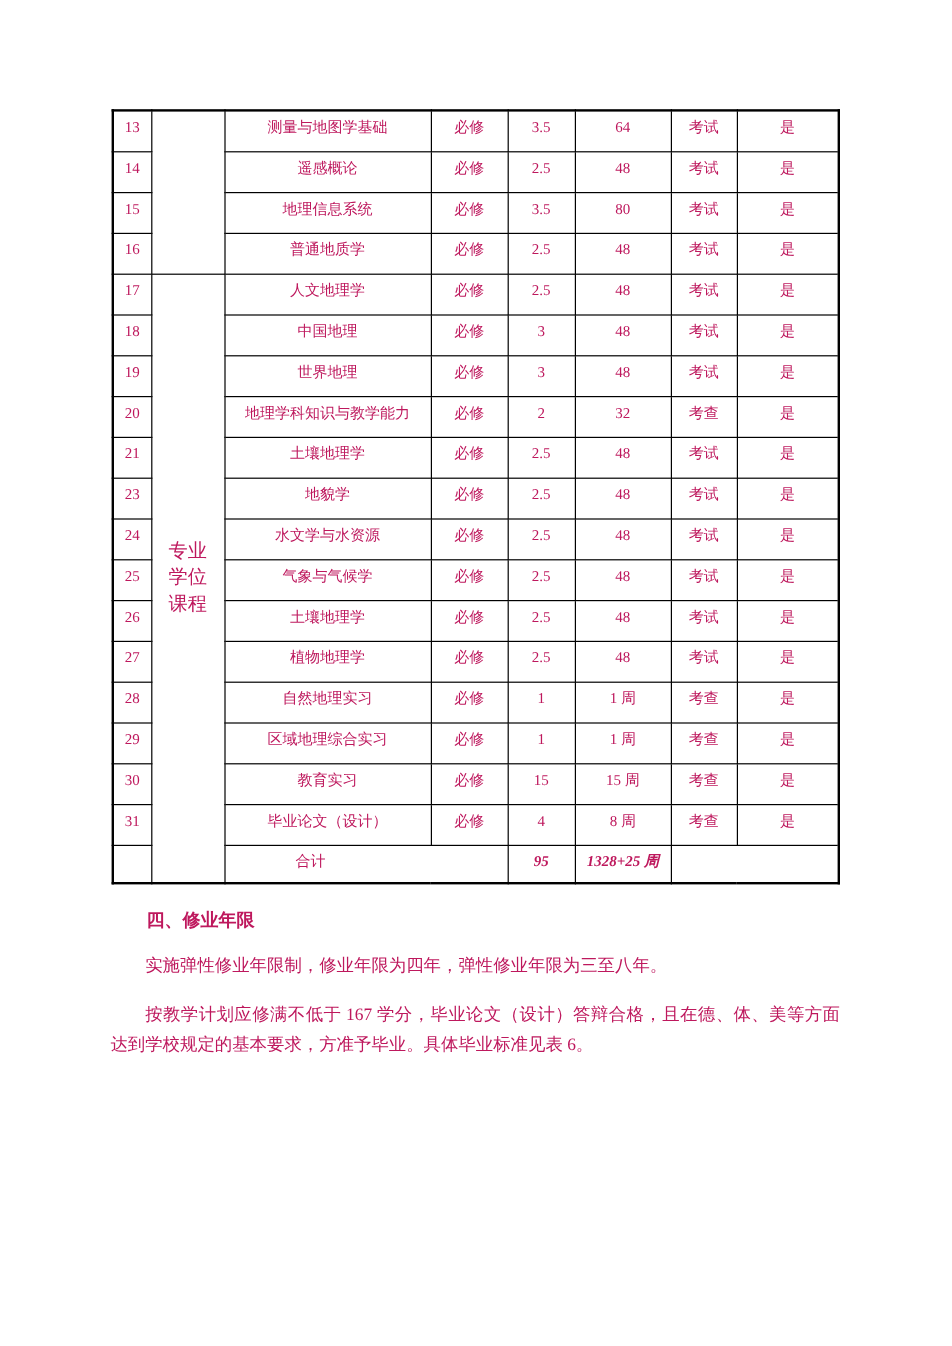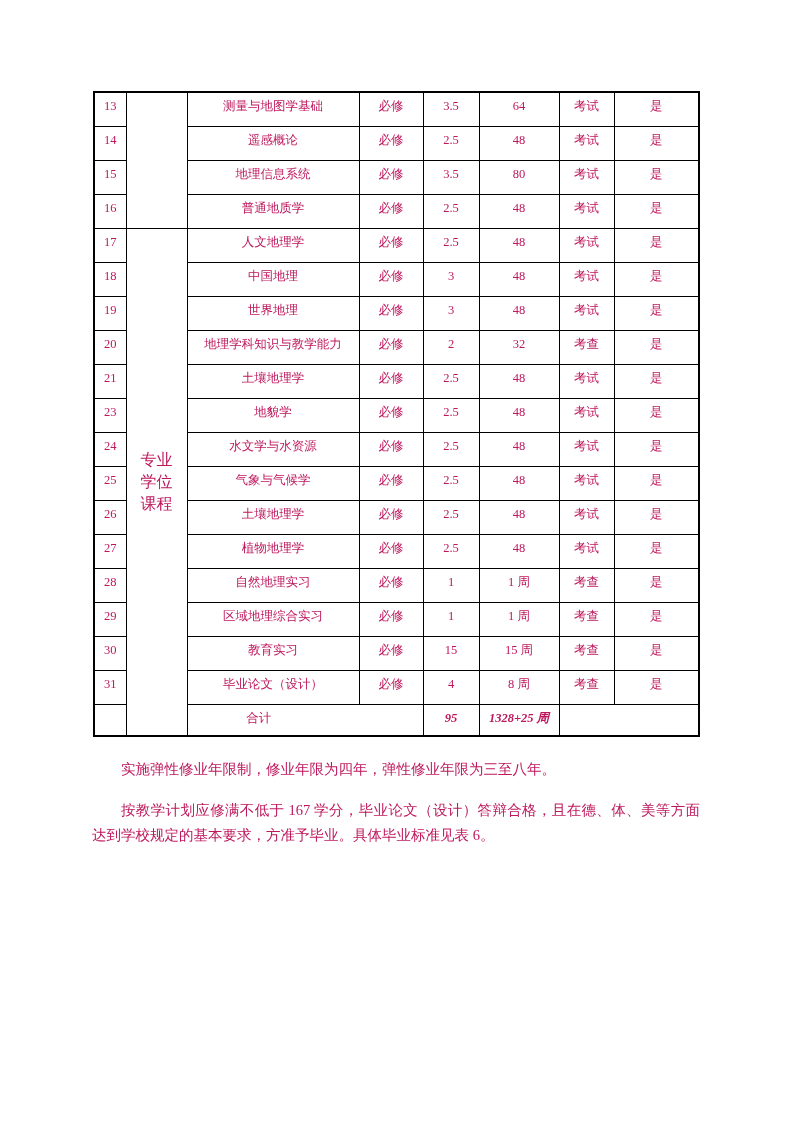--- a/index.html
+++ b/index.html
@@ -249,17 +249,18 @@
         <tr class="total-row">
           <td colspan="4">合计</td>
           <td class="bold">95</td>
           <td class="bold">1328+25 周</td>
           <td colspan="2"></td>
         </tr>
       </tbody>
   </table>
 
   <div class="sections">
+    <h3>四、修业年限</h3>
     <p>实施弹性修业年限制，修业年限为四年，弹性修业年限为三至八年。</p>
     <p>按教学计划应修满不低于 167 学分，毕业论文（设计）答辩合格，且在德、体、美等方面达到学校规定的基本要求，方准予毕业。具体毕业标准见表 6。</p>
   </div>
 
 </div>
 
 </body></html>

